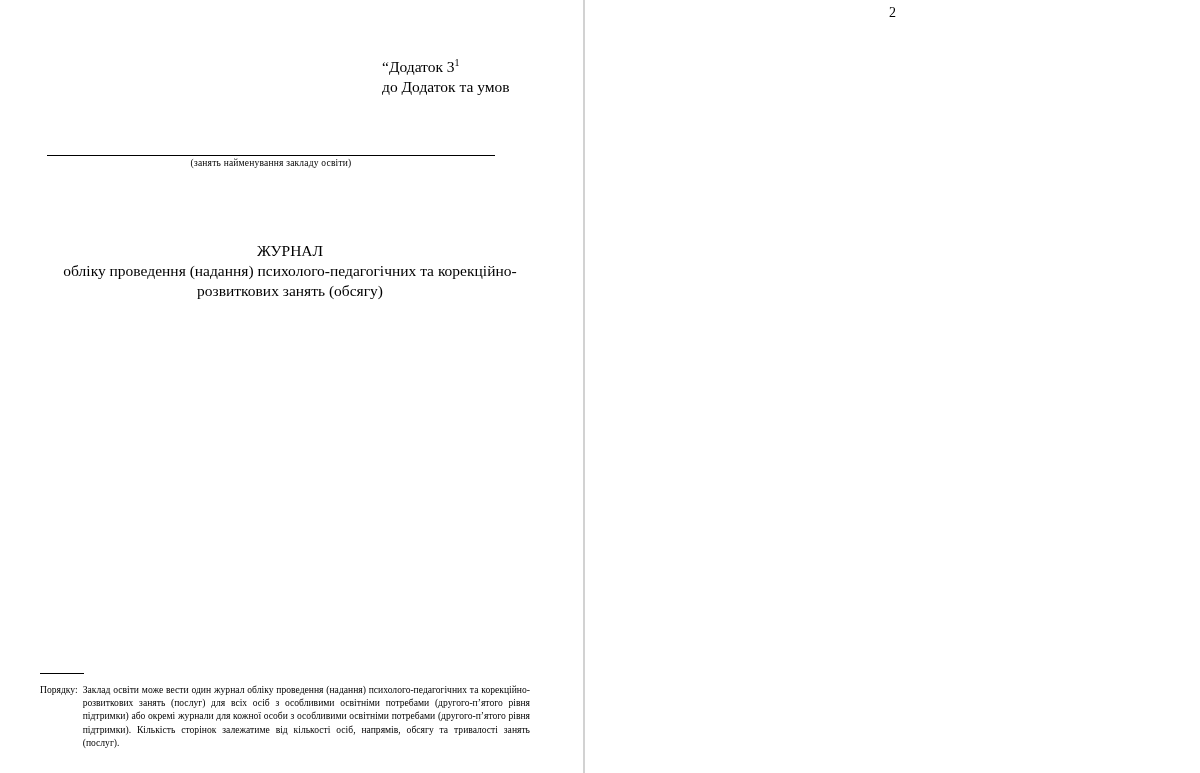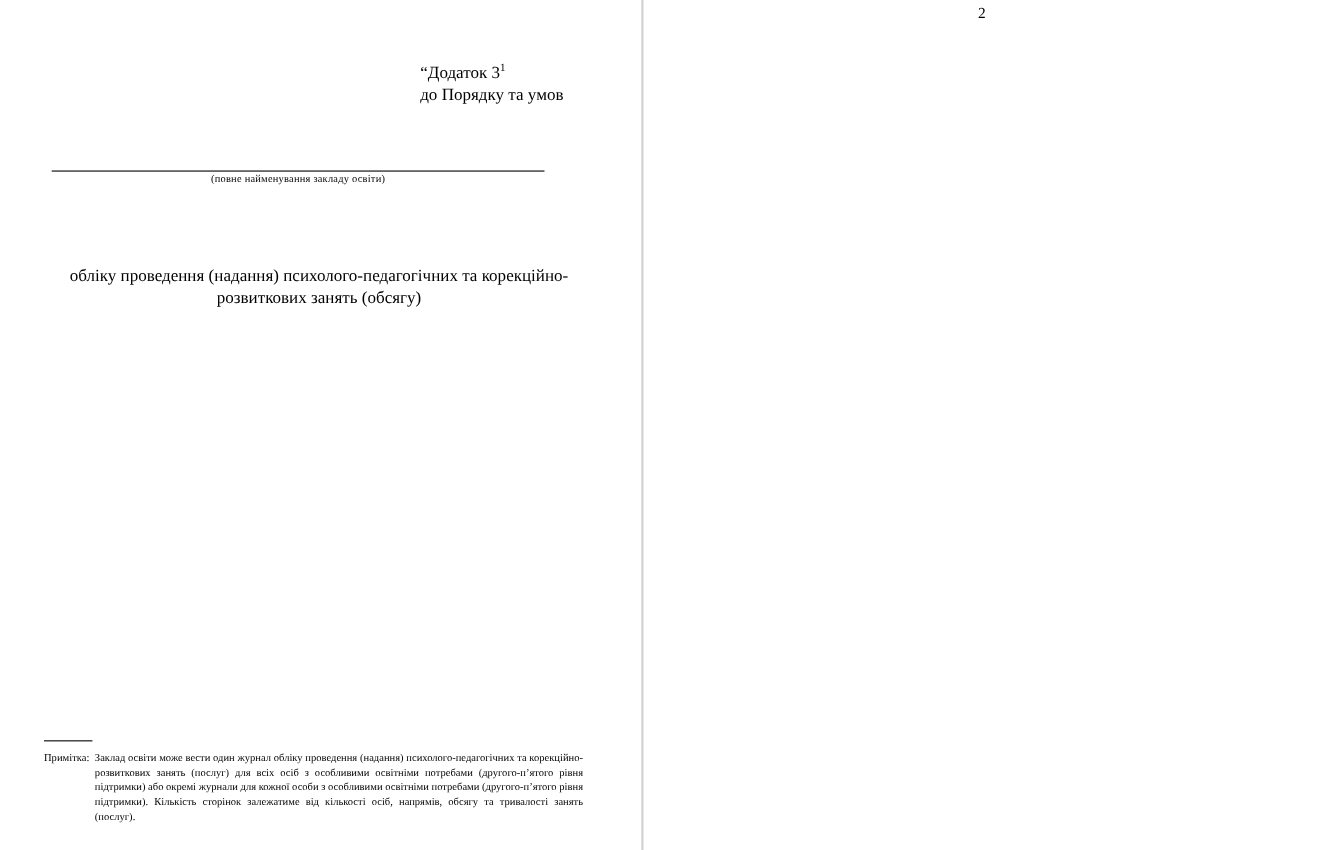--- a/index.html
+++ b/index.html
@@ -137,34 +137,35 @@
 </style>
 </head>
 <body>
 
 <div class="page-wrap">
 
   <div class="page page-left">
 
     <div class="appendix-block">
       <span class="appendix-line"><span>“Додаток 3</span><sup class="fn">1</sup></span>
-      <span class="appendix-line">до Порядку та умов</span>
+      <span class="appendix-line">до Додаток та умов</span>
     </div>
 
     <div class="inst-rule"></div>
-    <div class="inst-caption">(повне найменування закладу освіти)</div>
+    <div class="inst-caption">(занять найменування закладу освіти)</div>
 
     <div class="journal-title">
+      <span class="t1">ЖУРНАЛ</span>
       <span class="t2">обліку проведення (надання) психолого-педагогічних та корекційно-розвиткових занять (обсягу)</span>
     </div>
 
 
     <div class="note-rule"></div>
     <div class="note-block">
-      <span class="note-label">Примітка:</span>
+      <span class="note-label">Порядку:</span>
       <span class="note-text">Заклад освіти може вести один журнал обліку проведення (надання) психолого-педагогічних та корекційно-розвиткових занять (послуг) для всіх осіб з особливими освітніми потребами (другого-п’ятого рівня підтримки) або окремі журнали для кожної особи з особливими освітніми потребами (другого-п’ятого рівня підтримки). Кількість сторінок залежатиме від кількості осіб, напрямів, обсягу та тривалості занять (послуг).</span>
     </div>
 
   </div>
 
   <div class="page-divider"></div>
 
   <div class="page page-right">
 
     <div class="pg-num">2</div>

